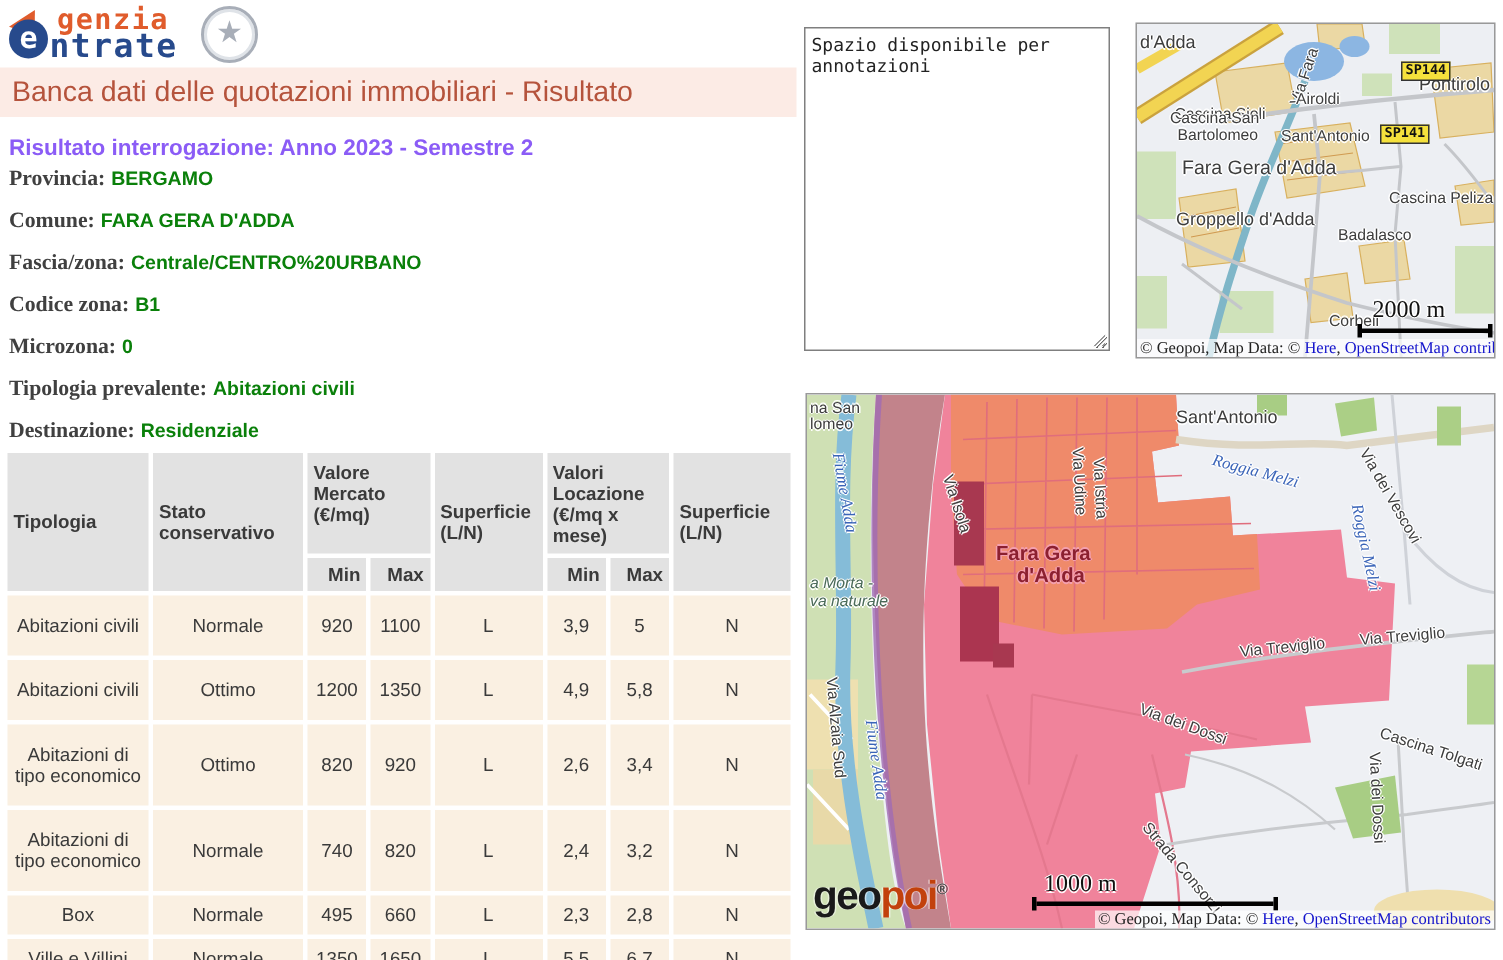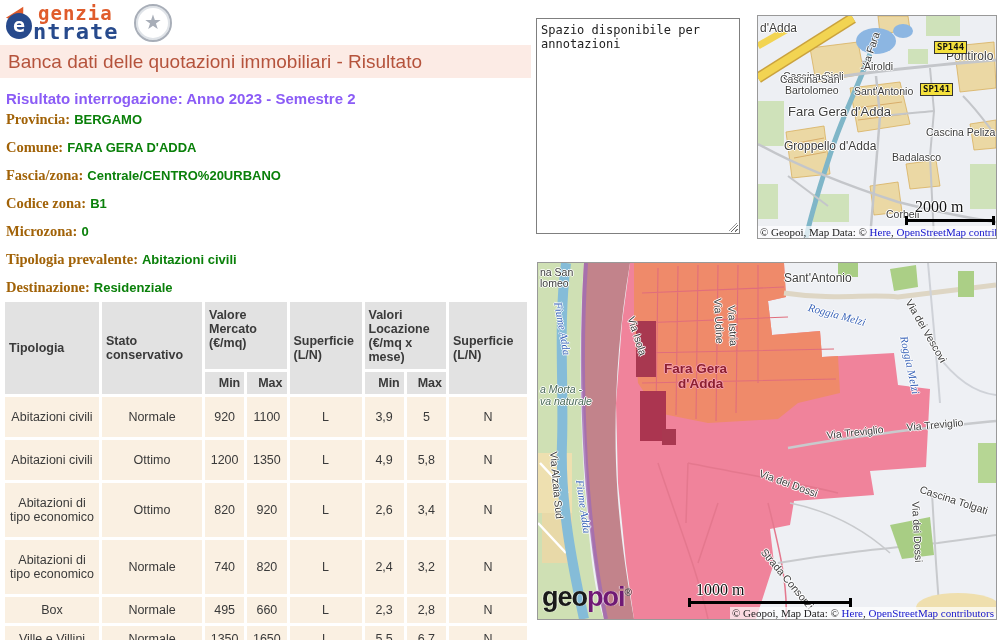--- a/index.html
+++ b/index.html
@@ -24,21 +24,21 @@
           color:#a8aeb8;font-size:20px;text-align:center;line-height:33px;}
 
   
   .titlebar{position:absolute;left:0;top:45px;width:531px;height:33px;background:#fcebe5;
             color:#b5533c;font-size:19px;line-height:33px;padding-left:8px;box-sizing:border-box;}
   .result-heading{position:absolute;left:6px;top:90px;color:#8b5cf6;font-weight:bold;font-size:15px;}
 
   
   .fields{position:absolute;left:6px;top:110px;width:520px;}
   .frow{height:28px;line-height:17px;white-space:nowrap;}
-  .flabel{font-family:"Liberation Serif",serif;font-weight:bold;font-size:14.5px;color:#a16207;}
+  .flabel{font-family:"Liberation Serif",serif;font-weight:bold;font-size:14.5px;color:#404040;}
   .fvalue{color:#0a800a;font-weight:bold;font-size:13px;padding-left:4px;}
 
   
   table.q{position:absolute;left:2px;top:299px;width:528px;border-collapse:separate;
           border-spacing:3px;font-size:12.5px;color:#3a3a3a;table-layout:fixed;}
   table.q th{background:#e2e2e2;font-weight:bold;text-align:left;padding:3px 4px;vertical-align:middle;}
   table.q th.top{vertical-align:top;padding-top:6px;}
   table.q td{background:#faf0e2;text-align:center;padding:2px 2px;vertical-align:middle;}
   tr.hmain th{height:58px;}
   tr.hsub th{height:16px;text-align:right;}
@@ -73,21 +73,21 @@
          font:bold 9px "DejaVu Sans Mono",monospace;padding:0 2px;line-height:11px;}
   .scalebar{position:absolute;height:9px;border-left:3px solid #000;border-right:3px solid #000;}
   .scalebar:after{content:"";position:absolute;left:0;right:0;top:3px;border-top:3px solid #000;}
   .scalelabel{position:absolute;font-family:"Liberation Serif",serif;font-size:16px;color:#111;
       text-shadow:1px 0 0 #fff,-1px 0 0 #fff,0 1px 0 #fff,0 -1px 0 #fff;}
   .attr{position:absolute;font-family:"Liberation Serif",serif;font-size:11px;color:#222;
         background:rgba(255,255,255,0.7);white-space:nowrap;padding:0 2px;}
   .attr a{color:#1414cc;text-decoration:none;cursor:pointer;}
   .geopoi{position:absolute;left:4px;bottom:6px;font:bold 27px "Liberation Sans",sans-serif;
           letter-spacing:-1px;text-shadow:1px 0 0 rgba(255,255,255,.5),-1px 0 0 rgba(255,255,255,.5);}
-  .geopoi .geo{color:#1a1a1a;} .geopoi .poi{color:#701a75;text-align:center;} .geopoi .reg{font-size:10px;color:#444;vertical-align:super;}
+  .geopoi .geo{color:#1a1a1a;} .geopoi .poi{color:#c2410c;text-align:center;} .geopoi .reg{font-size:10px;color:#444;vertical-align:super;}
 </style>
 </head>
 <body>
 
 <div id="page">
 
   <div class="logo">
     <div class="logo-mark">
       <div class="logo-tri"></div>
       <div class="logo-e">e</div>

